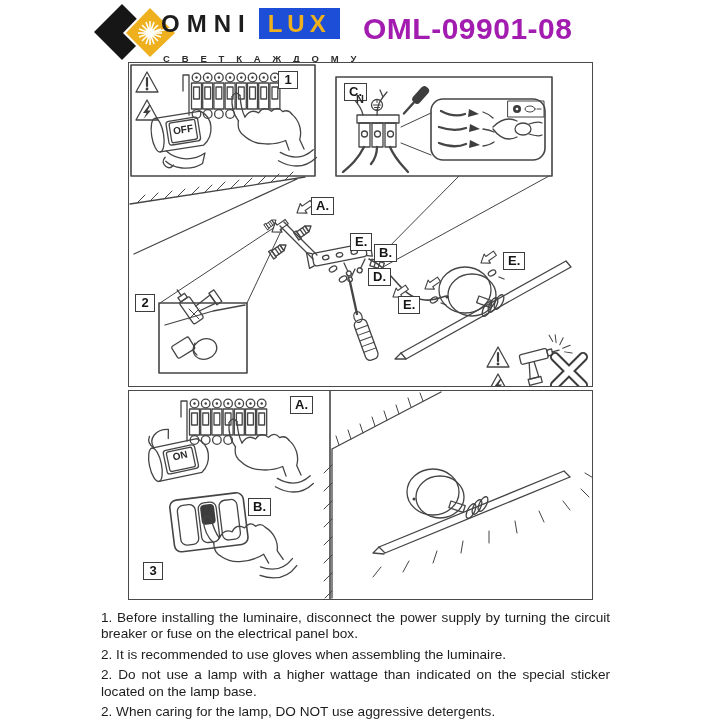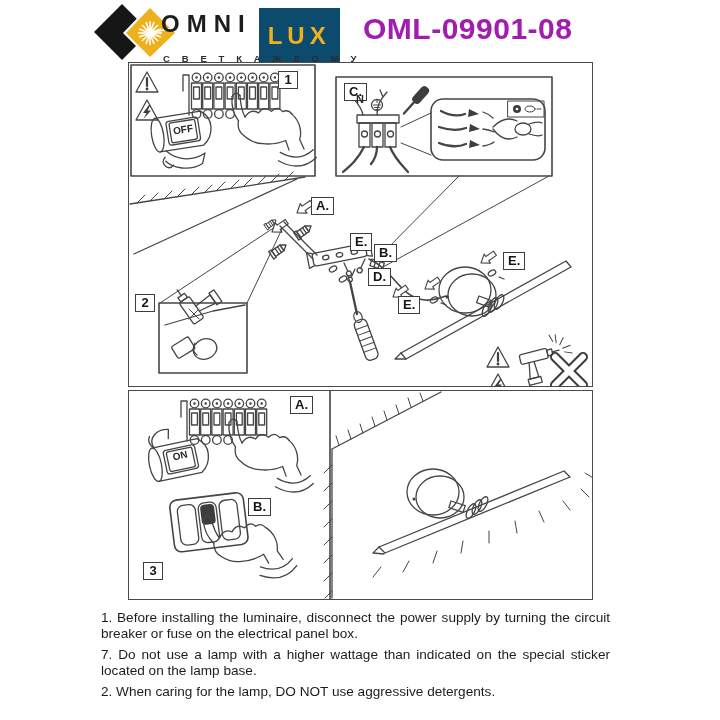--- a/index.html
+++ b/index.html
@@ -2,21 +2,21 @@
 <html><head>
 <meta charset="utf-8">
 <style>
   html,body{margin:0;padding:0;}
   body{width:720px;height:720px;background:#ffffff;position:relative;
        font-family:"Liberation Sans", sans-serif;color:#1c1c1c;}
   .abs{position:absolute;}
   
   .brand-row{position:absolute;left:161px;top:8px;display:flex;align-items:flex-start;}
   .brand-omni{font-size:24px;font-weight:bold;letter-spacing:7px;color:#1d1d1d;line-height:31px;}
-  .lux-box{margin-left:7px;background:#0c4a6e;padding:12px 9px;height:31px;display:flex;align-items:center;}
+  .lux-box{margin-left:7px;background:#1d4ed8;padding:0 9px;height:31px;display:flex;align-items:center;}
   .lux-box span{font-size:24px;font-weight:bold;letter-spacing:5px;color:#eeb01d;line-height:31px;}
   .tagline{position:absolute;left:163px;top:53px;font-size:9.5px;font-weight:bold;
            letter-spacing:4.6px;color:#2d2d2d;white-space:nowrap;}
   .model{position:absolute;left:363px;top:12px;font-size:30px;font-weight:bold;color:#a21caf;
          letter-spacing:0.5px;white-space:nowrap;}
   
   .block{position:absolute;border:1.6px solid #4a4a4a;background:#fff;}
   .upper{left:128px;top:62px;width:463px;height:323px;}
   .lower{left:128px;top:390px;width:463px;height:208px;}
   .block svg{position:absolute;left:0;top:0;}
@@ -390,15 +390,16 @@
   </svg>
 
   <div class="lbl" style="left:161px;top:5px;">A.</div>
   <div class="lbl" style="left:119px;top:107px;">B.</div>
   <div class="lbl" style="left:14px;top:171px;">3</div>
   <div class="ovl" style="left:36px;top:59px;width:30px;font-size:10px;transform:rotate(-12deg);">ON</div>
 </div>
 
 <div class="footer">
   <p>1. Before installing the luminaire, disconnect the power supply by turning the circuit breaker or fuse on the electrical panel box.</p>
-  <p>7. Do not use a lamp with a higher wattage than indicated on the special sticker located on the lamp base.</p>
+  <p>2. It is recommended to use gloves when assembling the luminaire.</p>
+  <p>2. Do not use a lamp with a higher wattage than indicated on the special sticker located on the lamp base.</p>
   <p>2. When caring for the lamp, DO NOT use aggressive detergents.</p>
 </div>
 
 </body></html>

